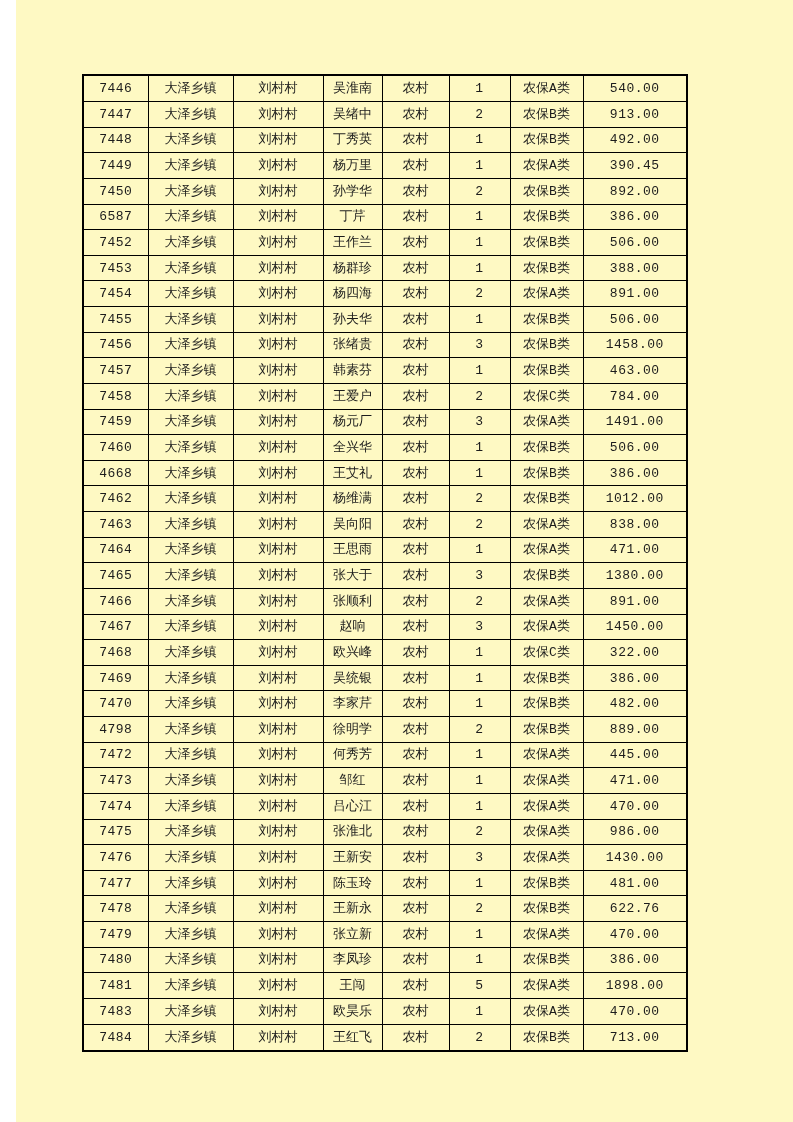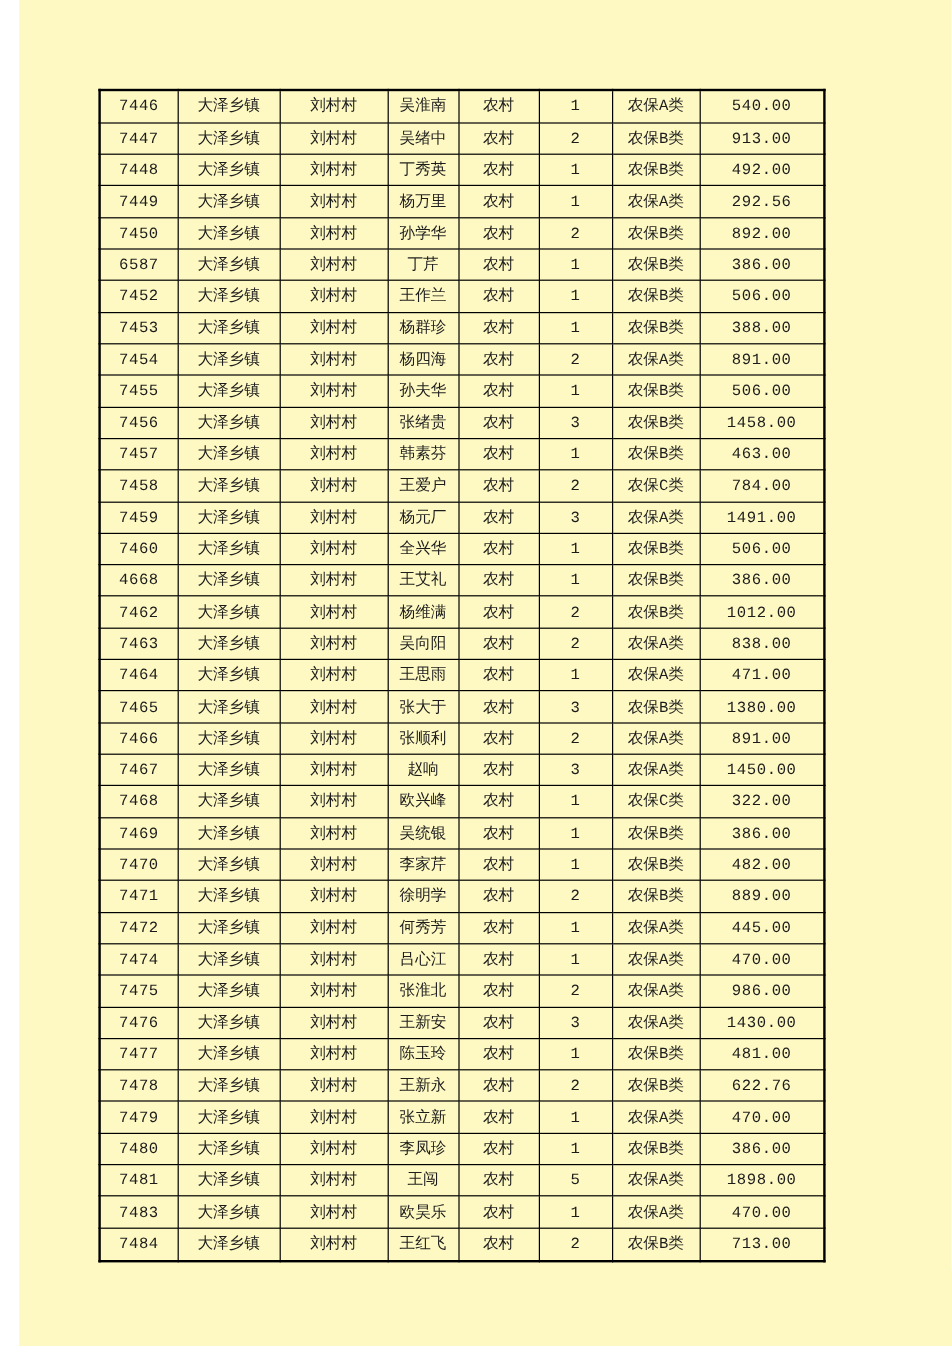--- a/index.html
+++ b/index.html
@@ -88,21 +88,21 @@
           <td class="num">492.00</td>
         </tr>
         <tr>
           <td class="num">7449</td>
           <td>大泽乡镇</td>
           <td>刘村村</td>
           <td>杨万里</td>
           <td>农村</td>
           <td class="num">1</td>
           <td>农保A类</td>
-          <td class="num">292.56</td>
+          <td class="num">390.45</td>
         </tr>
         <tr>
           <td class="num">7450</td>
           <td>大泽乡镇</td>
           <td>刘村村</td>
           <td>孙学华</td>
           <td>农村</td>
           <td class="num">2</td>
           <td>农保B类</td>
           <td class="num">892.00</td>
@@ -301,38 +301,48 @@
           <td class="num">7470</td>
           <td>大泽乡镇</td>
           <td>刘村村</td>
           <td>李家芹</td>
           <td>农村</td>
           <td class="num">1</td>
           <td>农保B类</td>
           <td class="num">482.00</td>
         </tr>
         <tr>
-          <td class="num">7471</td>
+          <td class="num">4798</td>
           <td>大泽乡镇</td>
           <td>刘村村</td>
           <td>徐明学</td>
           <td>农村</td>
           <td class="num">2</td>
           <td>农保B类</td>
           <td class="num">889.00</td>
         </tr>
         <tr>
           <td class="num">7472</td>
           <td>大泽乡镇</td>
           <td>刘村村</td>
           <td>何秀芳</td>
           <td>农村</td>
           <td class="num">1</td>
           <td>农保A类</td>
           <td class="num">445.00</td>
+        </tr>
+        <tr>
+          <td class="num">7473</td>
+          <td>大泽乡镇</td>
+          <td>刘村村</td>
+          <td>邹红</td>
+          <td>农村</td>
+          <td class="num">1</td>
+          <td>农保A类</td>
+          <td class="num">471.00</td>
         </tr>
         <tr>
           <td class="num">7474</td>
           <td>大泽乡镇</td>
           <td>刘村村</td>
           <td>吕心江</td>
           <td>农村</td>
           <td class="num">1</td>
           <td>农保A类</td>
           <td class="num">470.00</td>

